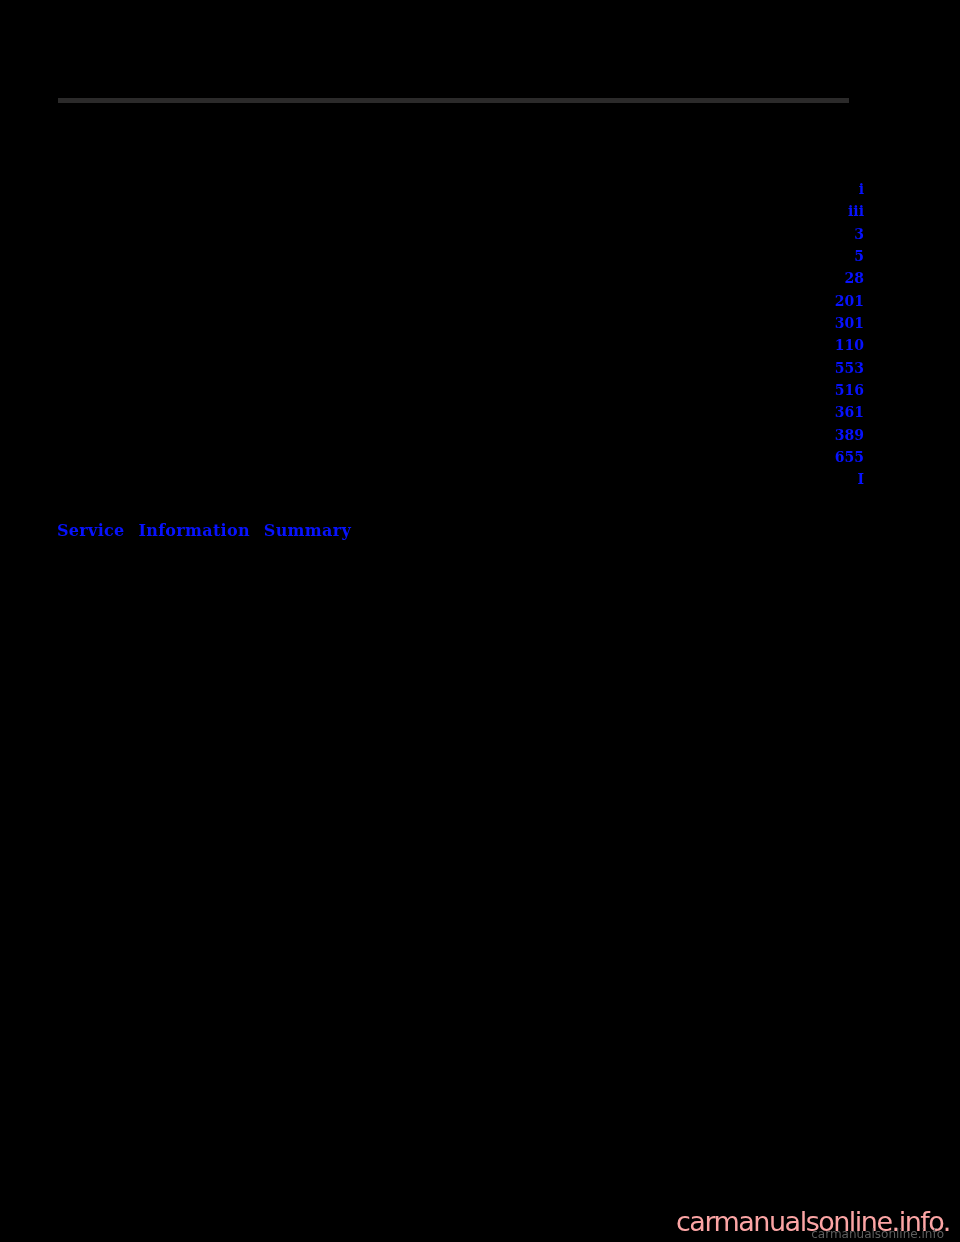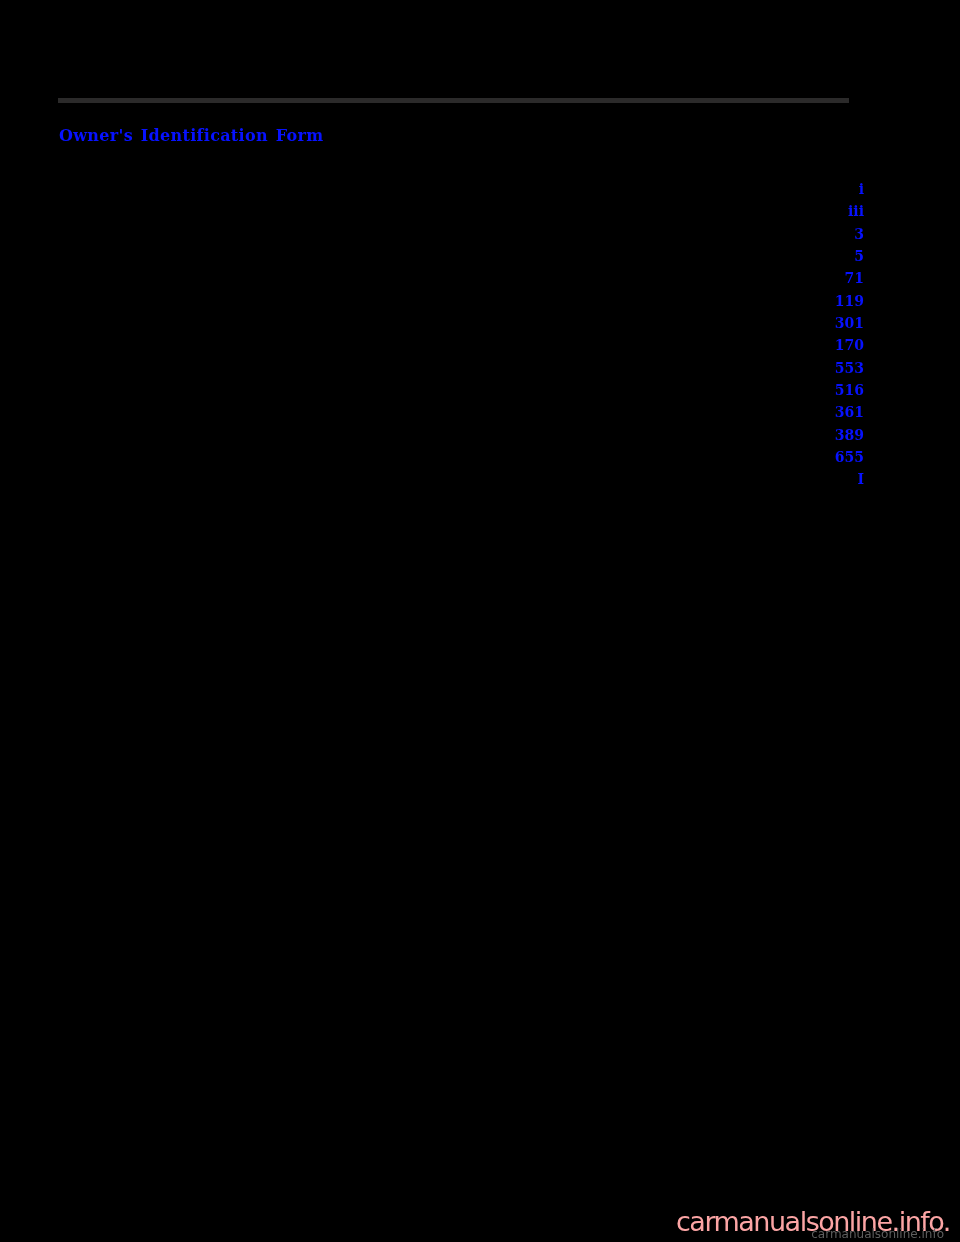--- a/index.html
+++ b/index.html
@@ -75,37 +75,37 @@
     white-space: nowrap;
   }
 </style>
 </head>
 <body>
 
 <div class="page">
 
   <div class="top-rule"></div>
 
-  <a class="toc-heading first">Owner's Identification Form</a>
 
   <ul class="page-links">
       <li>i</li>
       <li>iii</li>
       <li>3</li>
       <li>5</li>
-      <li>71</li>
-      <li>119</li>
+      <li>28</li>
+      <li>201</li>
       <li>301</li>
-      <li>170</li>
+      <li>110</li>
       <li>553</li>
       <li>516</li>
       <li>361</li>
       <li>389</li>
       <li>655</li>
       <li>I</li>
     </ul>
 
+  <a class="toc-heading second">Service Information Summary</a>
 
   <div class="watermark-large">carmanualsonline.info.</div>
 
   <div class="watermark-small">carmanualsonline.info</div>
 
 </div>
 
 </body></html>

